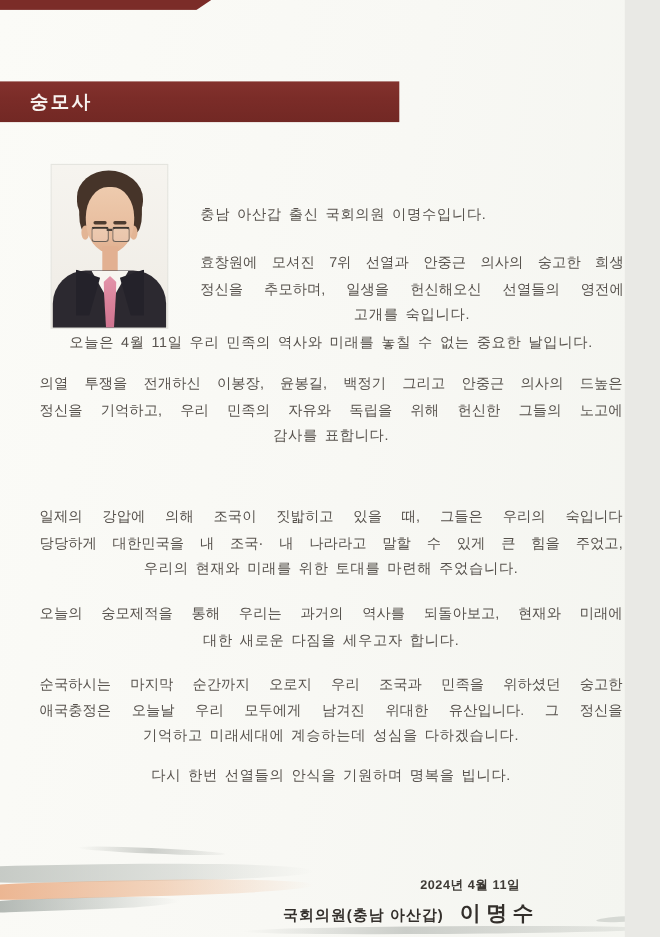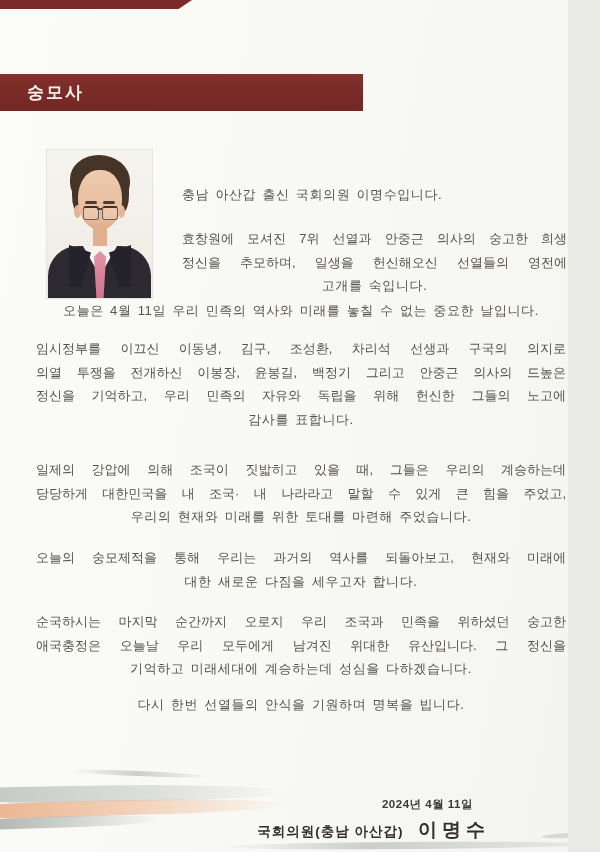--- a/index.html
+++ b/index.html
@@ -164,28 +164,27 @@
     <div class="textline jline">효창원에 모셔진 7위 선열과 안중근 의사의 숭고한 희생</div>
     <div class="textline jline">정신을 추모하며, 일생을 헌신해오신 선열들의 영전에</div>
     <div class="textline lline">고개를 숙입니다.</div>
   </div>
 
   <div class="para p-today">
     <div class="textline lline">오늘은 4월 11일 우리 민족의 역사와 미래를 놓칠 수 없는 중요한 날입니다.</div>
   </div>
 
   <div class="para p-govt">
-    <div class="textline jline">임시정부를 이끄신 이동녕, 김구, 조성환, 차리석 선생과 구국의 의지로</div>
     <div class="textline jline">의열 투쟁을 전개하신 이봉장, 윤봉길, 백정기 그리고 안중근 의사의 드높은</div>
     <div class="textline jline">정신을 기억하고, 우리 민족의 자유와 독립을 위해 헌신한 그들의 노고에</div>
     <div class="textline lline">감사를 표합니다.</div>
   </div>
 
   <div class="para p-japan">
-    <div class="textline jline">일제의 강압에 의해 조국이 짓밟히고 있을 때, 그들은 우리의 계승하는데</div>
+    <div class="textline jline">일제의 강압에 의해 조국이 짓밟히고 있을 때, 그들은 우리의 숙입니다</div>
     <div class="textline jline">당당하게 대한민국을 내 조국· 내 나라라고 말할 수 있게 큰 힘을 주었고,</div>
     <div class="textline lline">우리의 현재와 미래를 위한 토대를 마련해 주었습니다.</div>
   </div>
 
   <div class="para p-rite">
     <div class="textline jline">오늘의 숭모제적을 통해 우리는 과거의 역사를 되돌아보고, 현재와 미래에</div>
     <div class="textline lline">대한 새로운 다짐을 세우고자 합니다.</div>
   </div>
 
   <div class="para p-legacy">

